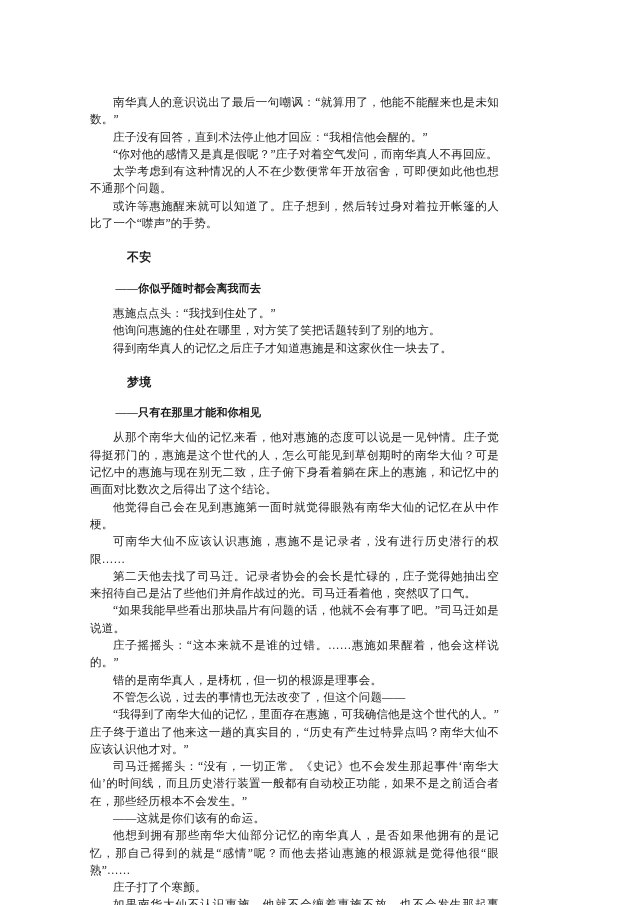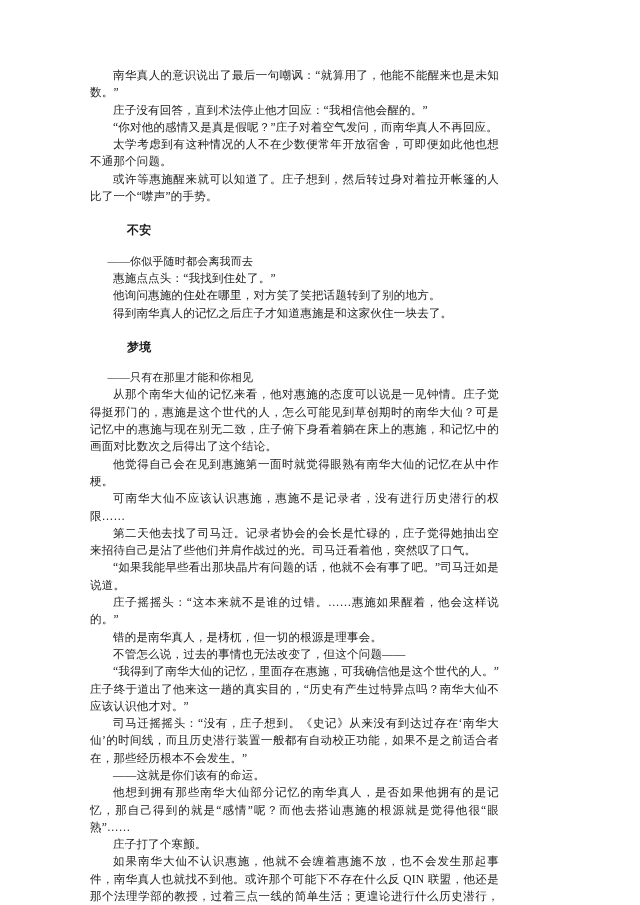--- a/index.html
+++ b/index.html
@@ -6,21 +6,21 @@
     margin: 0;
     padding: 0;
     background: #ffffff;
   }
   .page {
     position: relative;
     box-sizing: border-box;
     width: 589px;
     height: 905px;
     background: #ffffff;
-    padding: 67px 90px 0 90px;
+    padding: 94px 90px 0 90px;
     font-family: "Liberation Serif", "DejaVu Serif", serif;
     font-size: 11.5px;
     line-height: 17.3px;
     color: #1b1b1b;
     overflow: hidden;
   }
   .para {
     margin: 0;
     text-indent: 2em;
     text-align: justify;
@@ -31,23 +31,23 @@
   }
   .section-title {
     margin: 13px;
     font-size: 12px;
     font-weight: bold;
     text-indent: 2em;
     line-height: 17.3px;
     letter-spacing: 0.2px;
   }
   .section-subtitle {
-    margin: 0;
+    margin: 8px;
     font-size: 11px;
-    font-weight: normal;
+    font-weight: bold;
     text-indent: 1.6em;
     line-height: 17.3px;
     letter-spacing: 0.2px;
   }
 </style>
 </head>
 <body>
 
 <div class="page">
 
@@ -72,20 +72,20 @@
     <p class="section-subtitle">——只有在那里才能和你相见</p>
     <p class="para">从那个南华大仙的记忆来看，他对惠施的态度可以说是一见钟情。庄子觉得挺邪门的，惠施是这个世代的人，怎么可能见到草创期时的南华大仙？可是记忆中的惠施与现在别无二致，庄子俯下身看着躺在床上的惠施，和记忆中的画面对比数次之后得出了这个结论。</p>
     <p class="para">他觉得自己会在见到惠施第一面时就觉得眼熟有南华大仙的记忆在从中作梗。</p>
     <p class="para">可南华大仙不应该认识惠施，惠施不是记录者，没有进行历史潜行的权限……</p>
     <p class="para">第二天他去找了司马迁。记录者协会的会长是忙碌的，庄子觉得她抽出空来招待自己是沾了些他们并肩作战过的光。司马迁看着他，突然叹了口气。</p>
     <p class="para">“如果我能早些看出那块晶片有问题的话，他就不会有事了吧。”司马迁如是说道。</p>
     <p class="para">庄子摇摇头：“这本来就不是谁的过错。……惠施如果醒着，他会这样说的。”</p>
     <p class="para">错的是南华真人，是梼杌，但一切的根源是理事会。</p>
     <p class="para">不管怎么说，过去的事情也无法改变了，但这个问题——</p>
     <p class="para">“我得到了南华大仙的记忆，里面存在惠施，可我确信他是这个世代的人。”庄子终于道出了他来这一趟的真实目的，“历史有产生过特异点吗？南华大仙不应该认识他才对。”</p>
-    <p class="para">司马迁摇摇头：“没有，庄子想到。《史记》从来没有到达过存在‘南华大仙’的时间线，而且历史潜行装置一般都有自动校正功能，如果不是之前适合者在，那些经历根本不会发生。”</p>
+    <p class="para">司马迁摇摇头：“没有，一切正常。《史记》也不会发生那起事件‘南华大仙’的时间线，而且历史潜行装置一般都有自动校正功能，如果不是之前适合者在，那些经历根本不会发生。”</p>
     <p class="para">——这就是你们该有的命运。</p>
     <p class="para">他想到拥有那些南华大仙部分记忆的南华真人，是否如果他拥有的是记忆，那自己得到的就是“感情”呢？而他去搭讪惠施的根源就是觉得他很“眼熟”……</p>
     <p class="para">庄子打了个寒颤。</p>
     <p class="para">如果南华大仙不认识惠施，他就不会缠着惠施不放，也不会发生那起事件，南华真人也就找不到他。或许那个可能下不存在什么反 QIN 联盟，他还是那个法理学部的教授，过着三点一线的简单生活；更遑论进行什么历史潜行，然后死在不周山。</p>
   </div>
 
 </div>
 
 </body></html>

